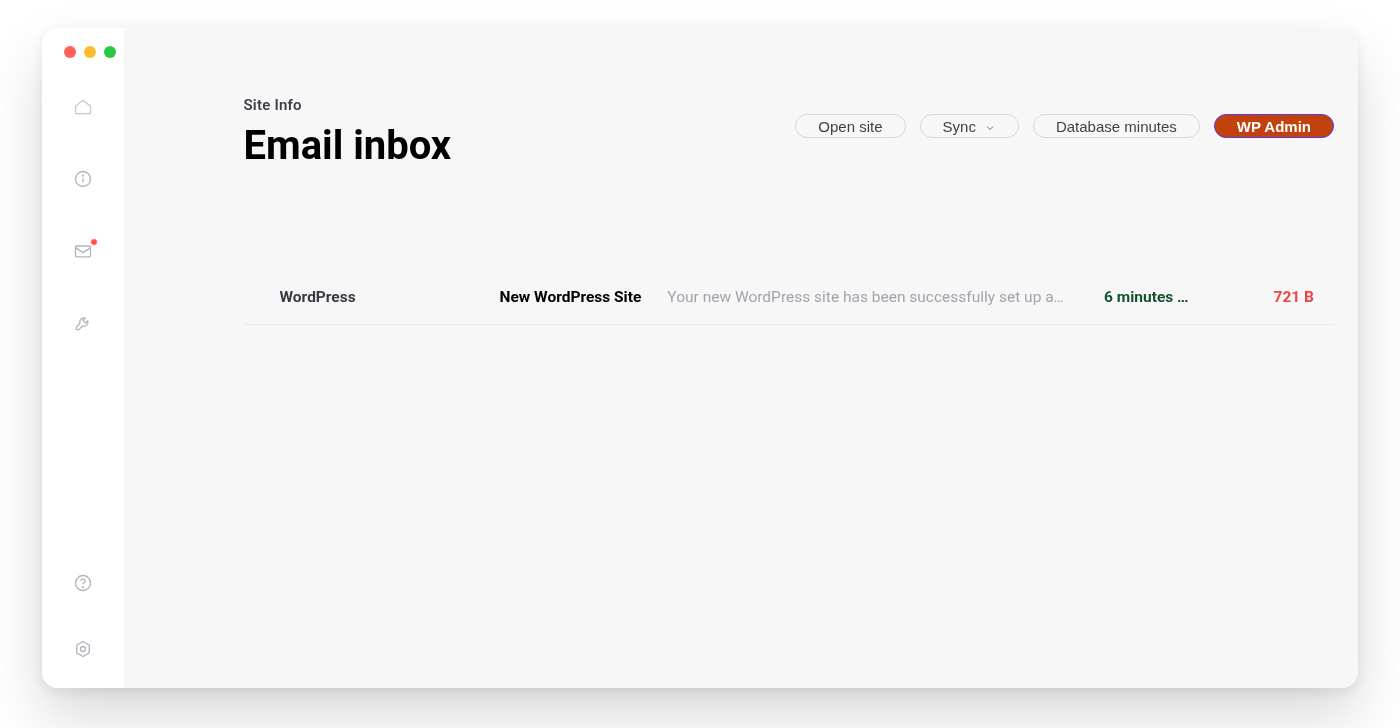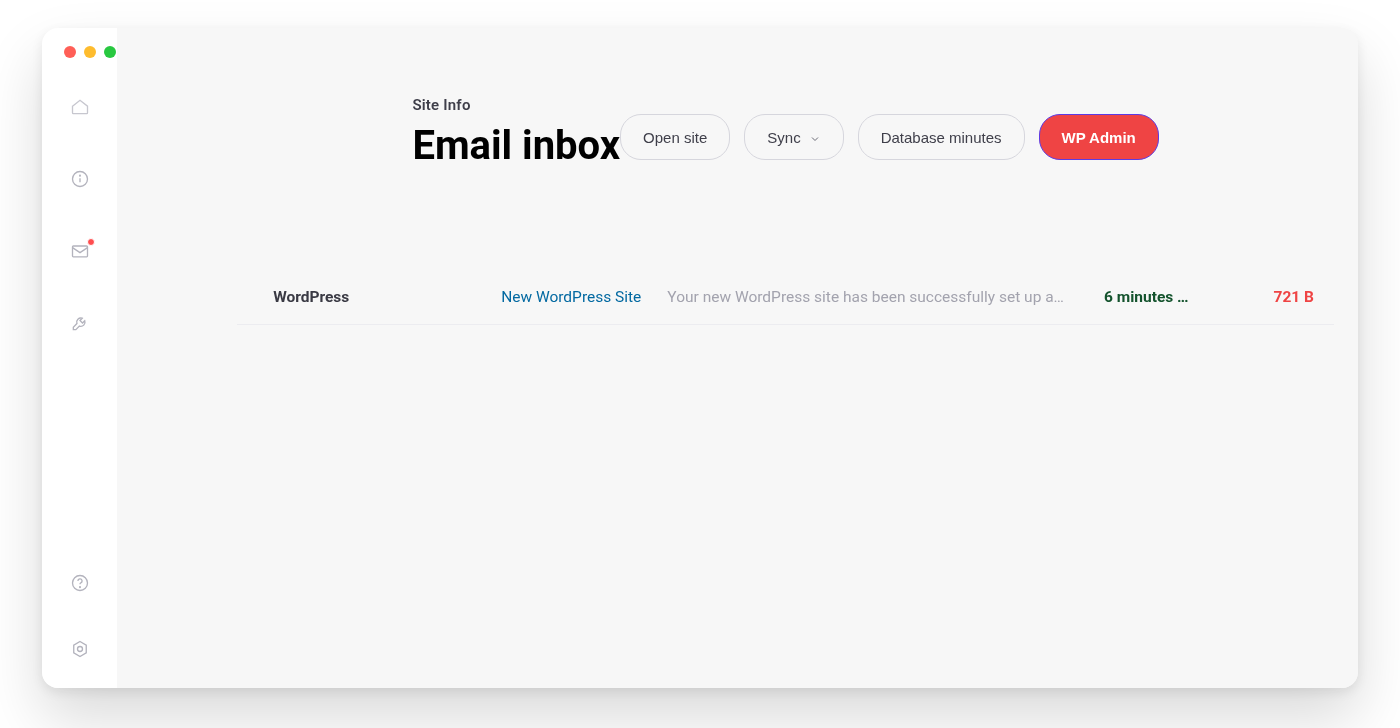--- a/index.html
+++ b/index.html
@@ -53,65 +53,64 @@
   .side-icon .dot {
     position:absolute; top:-4px; right:-4px; width:8px; height:8px; border-radius:50%;
     background:#ff4d4f; border:1.5px solid #fff;
   }
   .main {
     flex:1;
     background:#f7f7f7;
     padding: 68px 24px 0 120px;
     display:flex;
     flex-direction:column;
-    align-items:center;
   }
   .header-row { display:flex; align-items:flex-start; justify-content:space-between; }
   .title-block { display:flex; flex-direction:column; }
   .breadcrumb {
     font-size:15px; font-weight:600; color:#3f3f4a; letter-spacing:0.2px;
   }
   .page-title {
     font-size:40px; font-weight:700; color:#000000; margin-top:8px;
   }
   .actions { display:flex; gap:14px; align-items:center; margin-top:18px;}
   .btn {
-    height:46px;
+    height:24px;
     padding:0 22px;
     border-radius:21px;
     font-size:15px;
     font-weight:500;
     display:flex; align-items:center; gap:8px;
     cursor:pointer;
     border:1px solid #d6d6dd;
     background:#f7f7f7;
     color:#3f3f4a;
     white-space:nowrap;
   }
   .btn.primary {
-    background:#ef4444;
+    background:#c2410c;
     border-color:#5d3be4;
     color:#ffffff;
     font-weight:600;
   }
   .btn .chev { width:12px; height:12px; }
   .list {
     margin-top: 100px;
     border-bottom:1px solid #ececf0;
   }
   .row {
     display:flex; align-items:center;
     padding: 18px 20px 18px 36px;
     font-size:15.5px;
     gap:40px;
     border-top:1px solid transparent;
     cursor:pointer;
   }
   .col-from  { width:180px; font-weight:700; color:#3a3a44;}
-  .col-subject { font-weight:400; color:#0369a1; white-space:nowrap;margin-left:8px;}
+  .col-subject { font-weight:700; color:#000000; white-space:nowrap;}
   .col-preview { flex:1; color:#a3a3ae; white-space:nowrap; overflow:hidden; text-overflow:ellipsis; margin-left:-14px;}
   .col-time { width:110px; font-weight:700; color:#14532d; white-space:nowrap; overflow:hidden; text-overflow:ellipsis;}
   .col-size { width:60px; font-weight:700; color:#ef4444; text-align:right;}
 </style>
 </head>
 <body>
 
 <div class="window">
 
   <aside class="sidebar">

